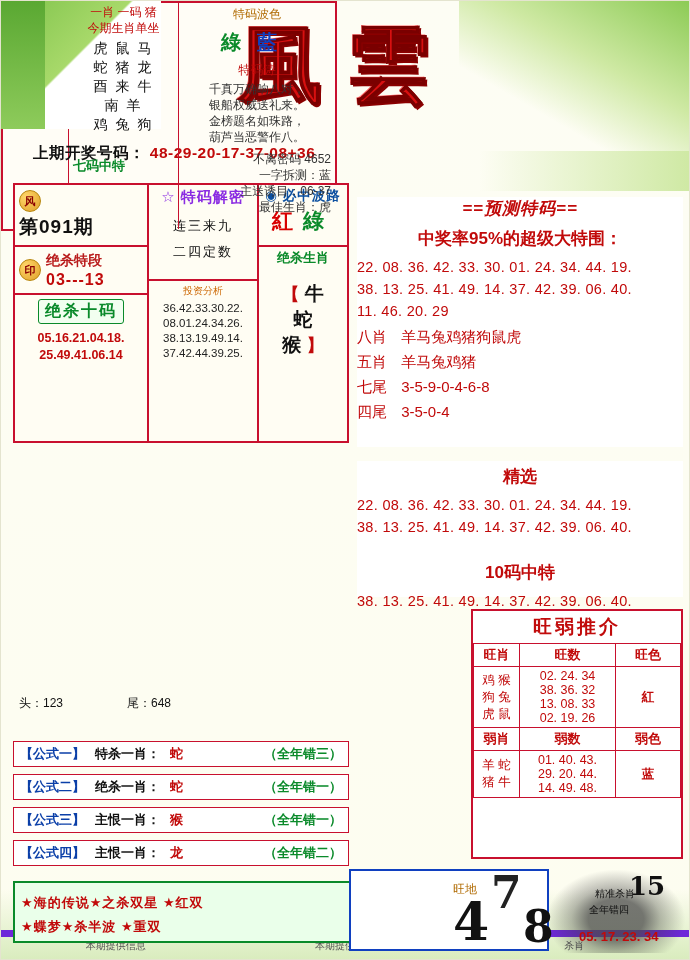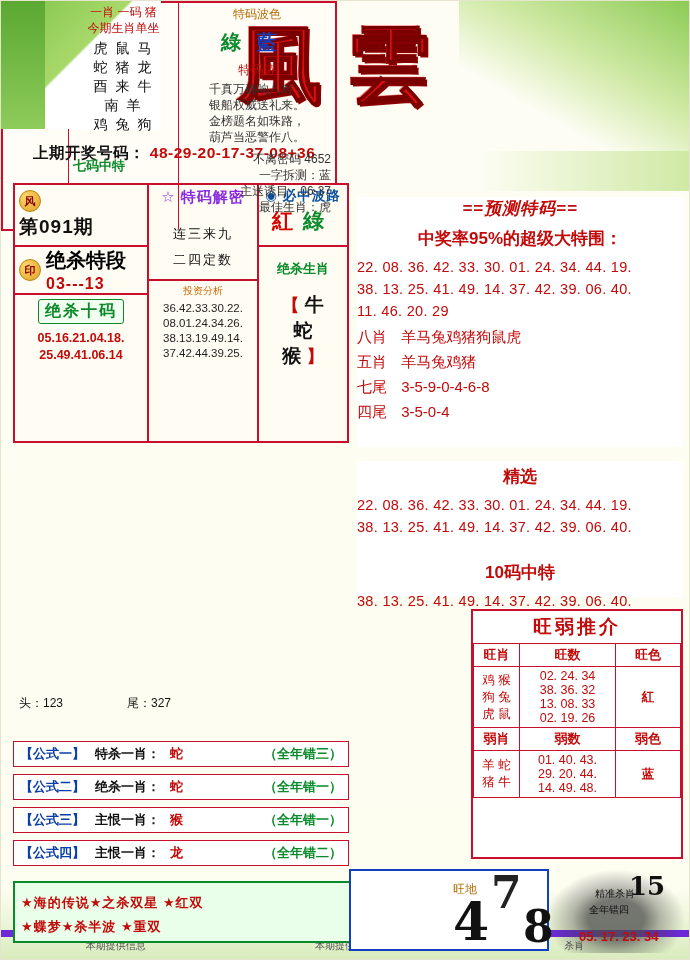--- a/index.html
+++ b/index.html
@@ -67,44 +67,44 @@
   .lt-cell{ border-bottom:2px solid #c8102e; padding:3px 4px; }
   .cell-iss{ height:62px; display:flex; flex-direction:column; justify-content:center;}
   .tiny-badge{
     width:22px;height:22px;border-radius:50%;
     background:radial-gradient(circle at 30% 30%,#ffd76a,#e0a02a);
     border:1px solid #b8860b; color:#8b0000; font-size:11px;
     display:flex;align-items:center;justify-content:center; font-weight:bold;
   }
   .iss-text{ font-size:19px; font-weight:bold; color:#111; margin-top:2px; letter-spacing:1px;}
   .cell-sha{ height:48px; display:flex; align-items:center; gap:5px;}
-  .sha-lbl{ font-size:20px;font-weight:bold;color:#000000; }
+  .sha-lbl{ font-size:14px;font-weight:bold;color:#b91c1c; }
   .sha-num{ font-size:16px;font-weight:bold;color:#c10a0a; letter-spacing:1px;}
   .cell-sha .inner{ display:flex;flex-direction:column; gap:1px;}
   .cell-ten{ flex:1; display:flex; flex-direction:column; align-items:center; padding-top:4px;}
   .ten-title{
     font-size:16px;font-weight:bold;color:#0a8a2a; letter-spacing:2px;
     border:1px solid #0a8a2a; padding:1px 6px; border-radius:3px; background:#f2fff0;
   }
   .ten-nums{ font-size:12.5px; color:#c10a0a; font-weight:bold; line-height:17px; margin-top:6px; text-align:center;}
   .lt-col-mid{ width:110px; border-right:2px solid #c8102e; display:flex; flex-direction:column;}
   .mid-top{ height:96px; border-bottom:2px solid #c8102e; text-align:center; padding-top:3px;}
   .mid-title{ font-size:15px; color:#8a2be2; font-weight:bold; letter-spacing:1px;}
-  .mid-sub{ font-size:13px; color:#111; margin-top:18px; letter-spacing:2px;}
+  .mid-sub{ font-size:13px; color:#111; margin-top:10px; letter-spacing:2px;}
   .mid-sub2{ font-size:13px; color:#111; margin-top:8px; letter-spacing:2px;}
   .mid-bottom{ flex:1; padding:3px 4px; }
   .mid-bt-title{ font-size:10px; color:#cc6600; text-align:center;}
   .mid-list{ font-size:11.5px; color:#222; line-height:15px; text-align:center; margin-top:3px;}
   .lt-col-right{ flex:1; display:flex; flex-direction:column;}
   .rt-top{ height:62px; border-bottom:2px solid #c8102e; text-align:center;}
   .rt-top .t1{ font-size:13.5px; font-weight:bold; color:#0b4fa0; letter-spacing:1px; margin-top:2px;}
   .rt-top .t2{ font-size:21px; font-weight:bold; letter-spacing:10px; margin-top:2px;}
   .rt-top .t2 .r{ color:#d80000; }
   .rt-top .t2 .g{ color:#0a8a2a; }
-  .rt-bot{ flex:1; text-align:center; padding-top:13px; position:relative;}
+  .rt-bot{ flex:1; text-align:center; padding-top:2px; position:relative;}
   .rt-bot .lbl{ font-size:13px; font-weight:bold; color:#0a8a2a;}
   .rt-bot .zodiac{
     font-size:19px; font-weight:bold; color:#111; line-height:25px; margin-top:14px;
   }
   .bracket{ color:#c10a0a; font-size:17px; }
   
   .rt-panel{
     left:356px; top:196px; width:326px; height:250px;
   }
   .fc-title{ text-align:center; font-size:17px; font-weight:bold; color:#c10a0a; letter-spacing:1px;font-style:italic;}
@@ -348,21 +348,21 @@
         <div>最佳生肖：虎</div>
       </div>
     </div>
     <div class="foot-row">
       <div>本期提供信息</div>
       <div>本期提供信息</div>
       <div>杀肖</div>
     </div>
   </div>
   <div style="position:absolute;left:18px;top:694px;font-size:12px;color:#111;">头：123</div>
-  <div style="position:absolute;left:126px;top:694px;font-size:12px;color:#111;">尾：327</div>
+  <div style="position:absolute;left:126px;top:694px;font-size:12px;color:#111;">尾：648</div>
 
   <div class="formulas">
     <div class="f-row">
       <span class="tag">【公式一】</span>
       <span class="mid">特杀一肖：</span>
       <span class="ani">蛇</span>
       <span class="res">（全年错三）</span>
     </div>
     <div class="f-row">
       <span class="tag">【公式二】</span>

